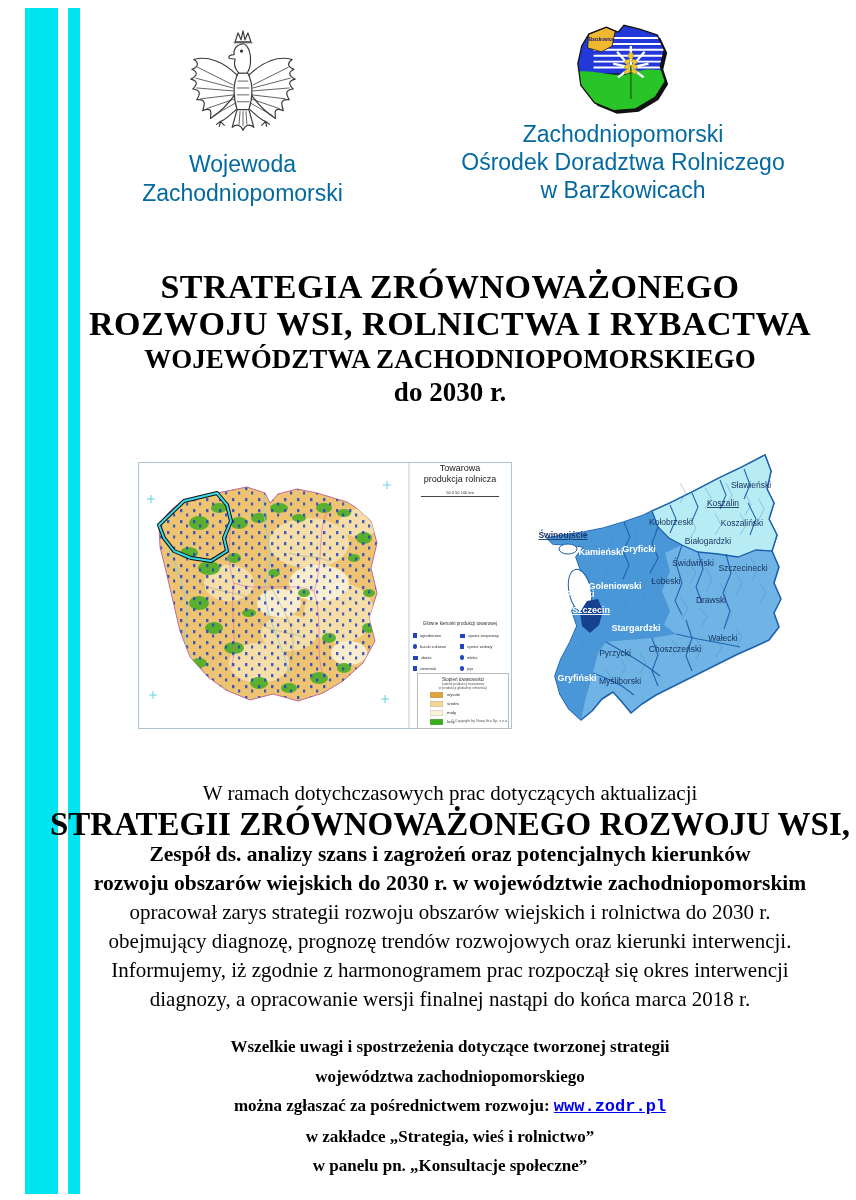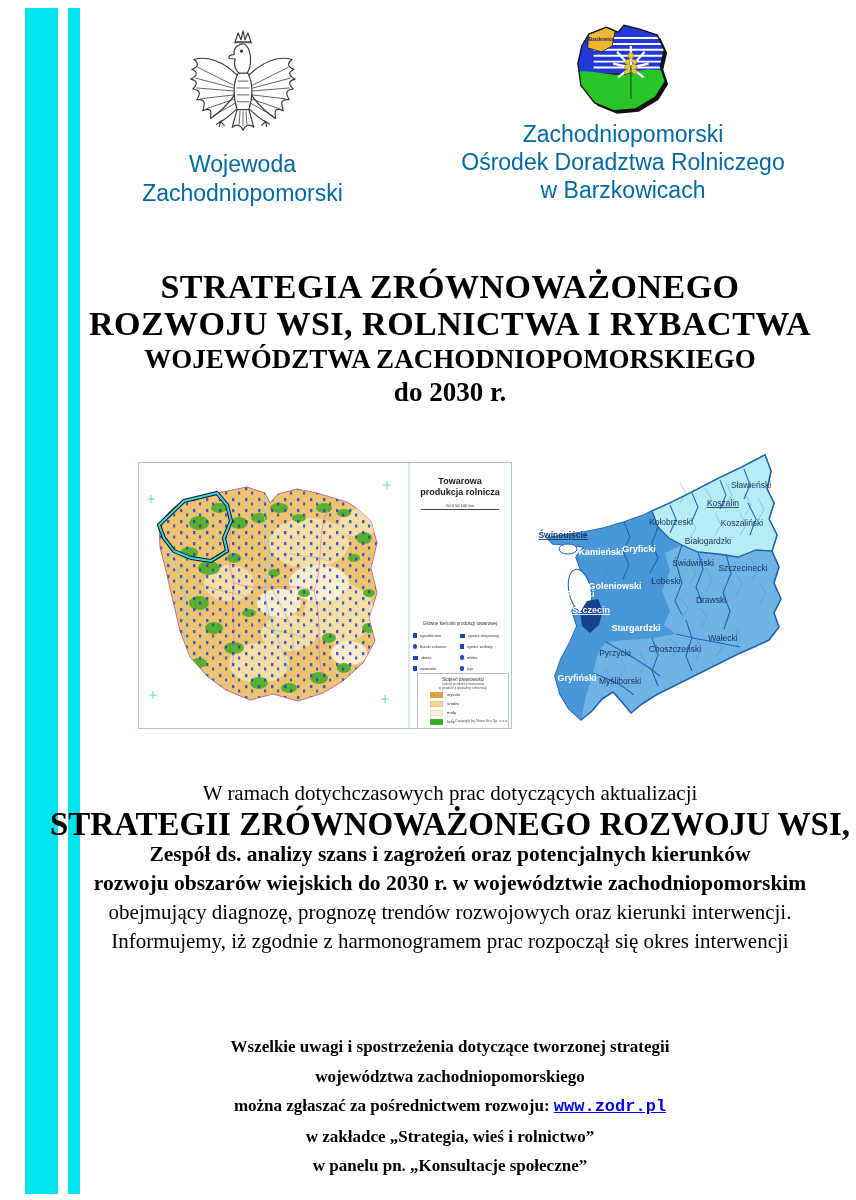--- a/index.html
+++ b/index.html
@@ -20,21 +20,21 @@
   .title-block{position:absolute;left:44px;top:268px;width:812px;text-align:center;font-weight:bold;}
   .title-l1,.title-l2{font-size:34px;line-height:37px;letter-spacing:.5px;}
   .title-l3{font-size:27px;line-height:34px;}
   .title-l4{font-size:27px;line-height:33px;}
   
   .poland-map{position:absolute;left:138px;top:462px;width:372px;height:265px;background:#fff;
               border:1px solid #aac6d6;}
   .voiv-map{position:absolute;left:530px;top:443px;width:320px;height:295px;}
   
   .pm-legend{position:absolute;left:270px;top:0;width:102px;height:265px;font-family:"Liberation Sans",sans-serif;color:#222;}
-  .pm-title{margin-top:13px;text-align:center;font-weight:bold;font-size:9px;line-height:10.5px;color:#1a1a1a;}
+  .pm-title{text-align:center;font-weight:normal;font-size:9px;line-height:10.5px;color:#1a1a1a;}
   .pm-scale{margin-top:6px;text-align:center;font-size:4px;color:#333;}
   .pm-scalebar{margin:1px auto 0 auto;width:78px;border-top:1px solid #444;height:1px;}
   .pm-dirs{position:absolute;left:4px;top:158px;width:94px;}
   .pm-dirs-title{font-size:4.6px;text-align:center;color:#333;margin-bottom:4px;}
   .pm-cols{display:flex;}
   .pm-col{width:50%;}
   .pm-item{display:flex;align-items:center;height:11px;}
   .lgi{width:4px;height:5px;background:#2144c0;margin-right:3px;flex:0 0 auto;}
   .lgi.r2{border-radius:2px;}
   .lgi.r3{width:5px;height:4px;}
@@ -408,22 +408,24 @@
         <text class="dl w" x="47" y="238" text-anchor="middle">Gryfiński</text>
       </g>
     </svg>
   </div>
 
   <div class="body-block">
     <div class="ln-r">W ramach dotychczasowych prac dotyczących aktualizacji</div>
     <div class="ln-bc">STRATEGII ZRÓWNOWAŻONEGO ROZWOJU WSI,</div>
     <div class="ln-b">Zespół ds. analizy szans i zagrożeń oraz potencjalnych kierunków</div>
     <div class="ln-b">rozwoju obszarów wiejskich do 2030 r. w województwie zachodniopomorskim</div>
+    <div class="ln-r">opracował zarys strategii rozwoju obszarów wiejskich i rolnictwa do 2030 r.</div>
     <div class="ln-r">obejmujący diagnozę, prognozę trendów rozwojowych oraz kierunki interwencji.</div>
     <div class="ln-r">Informujemy, iż zgodnie z harmonogramem prac rozpoczął się okres interwencji</div>
+    <div class="ln-r">diagnozy, a opracowanie wersji finalnej nastąpi do końca marca 2018 r.</div>
   </div>
 
   <div class="footer-block">
     <div>Wszelkie uwagi i spostrzeżenia dotyczące tworzonej strategii</div>
     <div>województwa zachodniopomorskiego</div>
     <div>
       <span>można zgłaszać za pośrednictwem rozwoju: </span><a href="#" class="zodr-link">www.zodr.pl</a>
     </div>
     <div>w zakładce „Strategia, wieś i rolnictwo”</div>
     <div>w panelu pn. „Konsultacje społeczne”</div>

